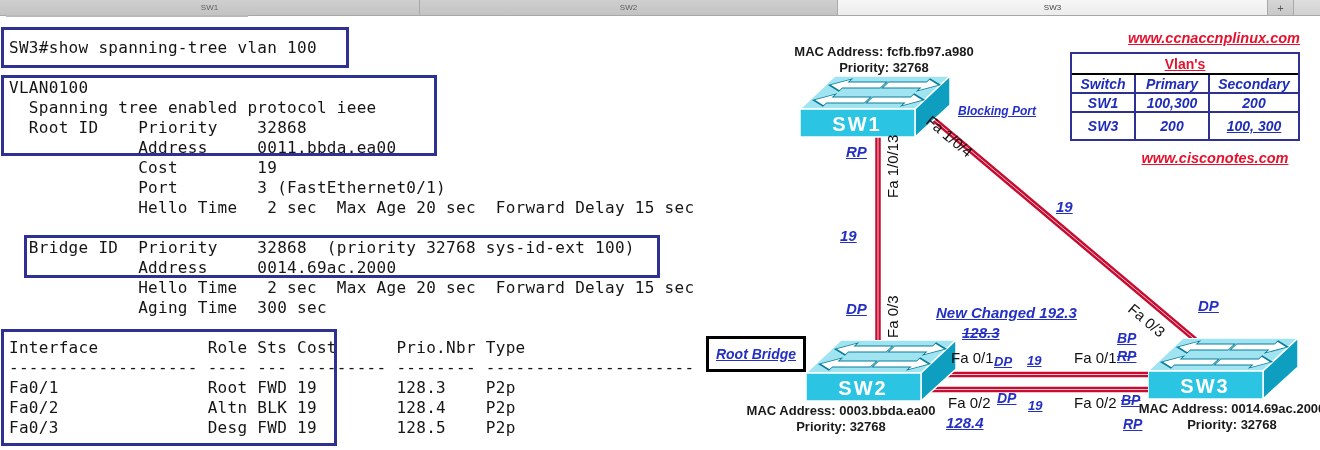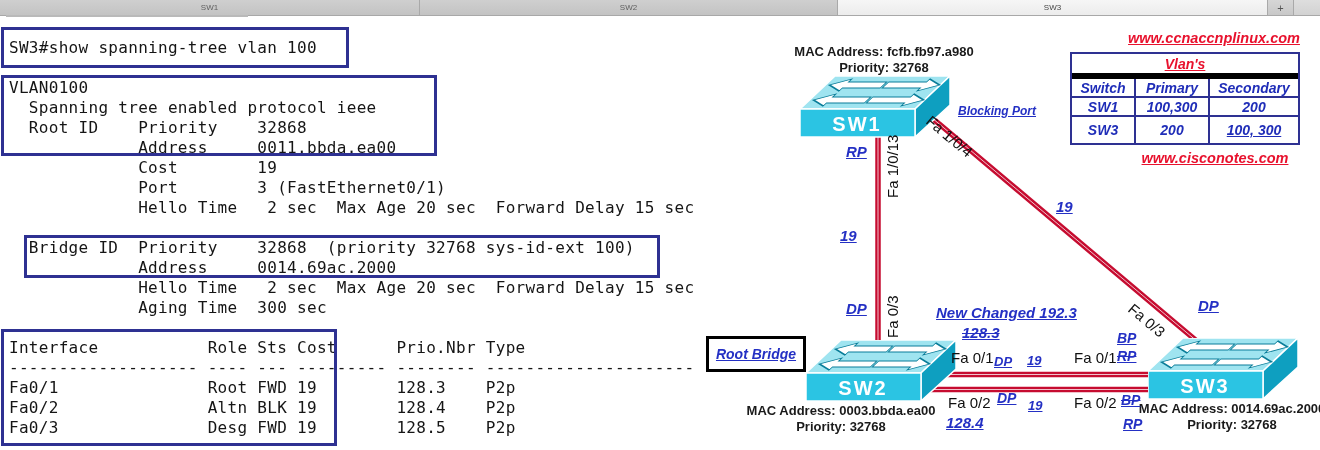--- a/index.html
+++ b/index.html
@@ -48,22 +48,22 @@
           border:3px solid #000000;box-sizing:border-box;display:flex;
           align-items:center;justify-content:center;}
   .rb-box span{color:#2430c4;font-weight:bold;font-style:italic;
                text-decoration:underline;font-size:14px;}
 
   
   .url{position:absolute;width:230px;text-align:center;color:#e8112d;font-weight:bold;
        font-style:italic;text-decoration:underline;font-size:14.5px;}
   .vtable{position:absolute;left:1070px;top:52px;width:230px;border:2px solid #2e3192;
           box-sizing:border-box;background:#fff;}
-  .vt-title{height:19px;border-bottom:6px solid #000000;display:flex;align-items:center;
-            justify-content:center;color:#e8112d;font-weight:bold;font-style:italic;
+  .vt-title{height:19px;border-bottom:2px solid #000000;display:flex;align-items:center;
+            justify-content:center;color:#e8112d;font-weight:bold;
             font-size:14px;text-align:center;}
   .vt-title span{text-decoration:underline;}
   .vt-grid{display:grid;grid-template-columns:64px 74px 88px;}
   .vt-cell{border-right:2px solid #2e3192;border-bottom:2px solid #2e3192;
            display:flex;align-items:center;justify-content:center;
            color:#1f2db8;font-weight:bold;font-style:italic;font-size:14px;
            height:19px;box-sizing:border-box;}
   .vt-grid .vt-cell:nth-child(3n){border-right:none;}
   .vt-row-last{height:26px;border-bottom:none;}
   .uline{text-decoration:underline;}

